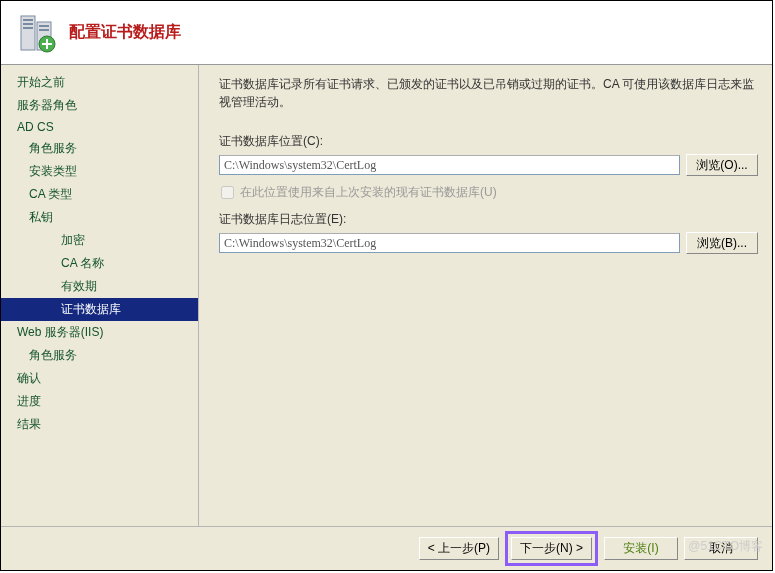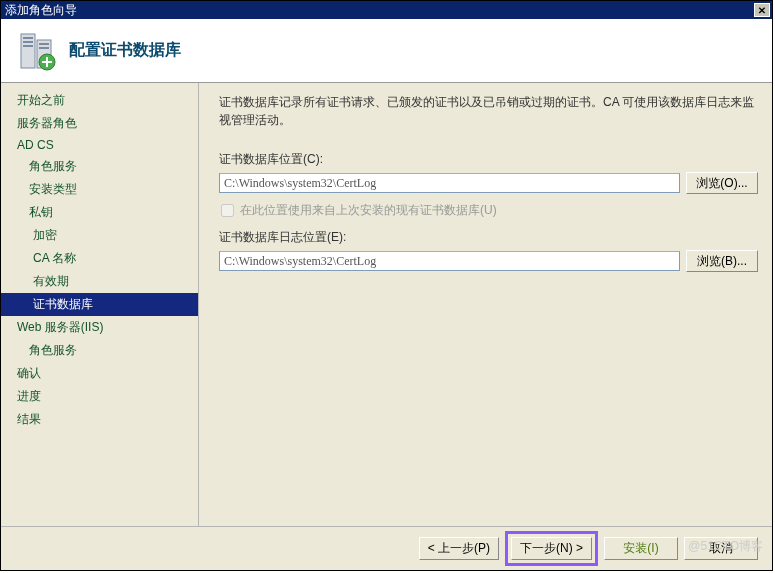--- a/index.html
+++ b/index.html
@@ -53,41 +53,41 @@
     }
     .header-icon {
       width: 42px;
       height: 42px;
       position: relative;
     }
     .header-icon svg { width: 42px; height: 42px; }
     .header-title {
       font-size: 16px;
       font-weight: bold;
-      color: #0c4a6e;
+      color: #b91c1c;
     }
     .body {
       flex: 1;
       display: flex;
       background: #ECE9D8;
     }
     .sidebar {
       width: 198px;
       overflow: hidden;
       border-right: 1px solid #b5b5b5;
       padding-top: 6px;
     }
     .nav-item {
       padding: 3px 4px 3px 16px;
       color: #14532d;
       cursor: pointer;
       white-space: nowrap;
     }
     .nav-item.lvl1 { padding-left: 28px; }
-    .nav-item.lvl2 { padding-left: 32px; }
+    .nav-item.lvl2 { padding-left: 60px; }
     .nav-item.selected {
       background: #13287E;
       color: #fff;
     }
     .content {
       flex: 1;
       padding: 10px 14px 10px 20px;
       color: #333;
     }
     .description {
@@ -173,24 +173,20 @@
       color: #ccc;
       font-size: 12px;
       pointer-events: none;
     }
   </style>
 </head>
 <body>
 
 <div class="window">
 
-  <div class="titlebar">
-    <span>添加角色向导</span>
-    <div class="close">✕</div>
-  </div>
 
   <div class="header">
     <div class="header-icon">
       <svg viewBox="0 0 42 42">
         <rect x="6" y="4" width="14" height="34" fill="#d9dde2" stroke="#7a8aa0" stroke-width="1"></rect>
         <rect x="8" y="7" width="10" height="2" fill="#7a8aa0"></rect>
         <rect x="8" y="11" width="10" height="2" fill="#7a8aa0"></rect>
         <rect x="8" y="15" width="10" height="2" fill="#7a8aa0"></rect>
         <rect x="22" y="10" width="14" height="28" fill="#d9dde2" stroke="#7a8aa0" stroke-width="1"></rect>
         <rect x="24" y="13" width="10" height="2" fill="#7a8aa0"></rect>
@@ -203,20 +199,21 @@
     <div class="header-title">配置证书数据库</div>
   </div>
 
   <div class="body">
     <div class="sidebar">
       <div class="nav-item">开始之前</div>
       <div class="nav-item">服务器角色</div>
       <div class="nav-item">AD CS</div>
       <div class="nav-item lvl1">角色服务</div>
       <div class="nav-item lvl1">安装类型</div>
+      <div class="nav-item lvl1">CA 类型</div>
       <div class="nav-item lvl1">私钥</div>
       <div class="nav-item lvl2">加密</div>
       <div class="nav-item lvl2">CA 名称</div>
       <div class="nav-item lvl2">有效期</div>
       <div class="nav-item lvl2 selected">证书数据库</div>
       <div class="nav-item">Web 服务器(IIS)</div>
       <div class="nav-item lvl1">角色服务</div>
       <div class="nav-item">确认</div>
       <div class="nav-item">进度</div>
       <div class="nav-item">结果</div>

